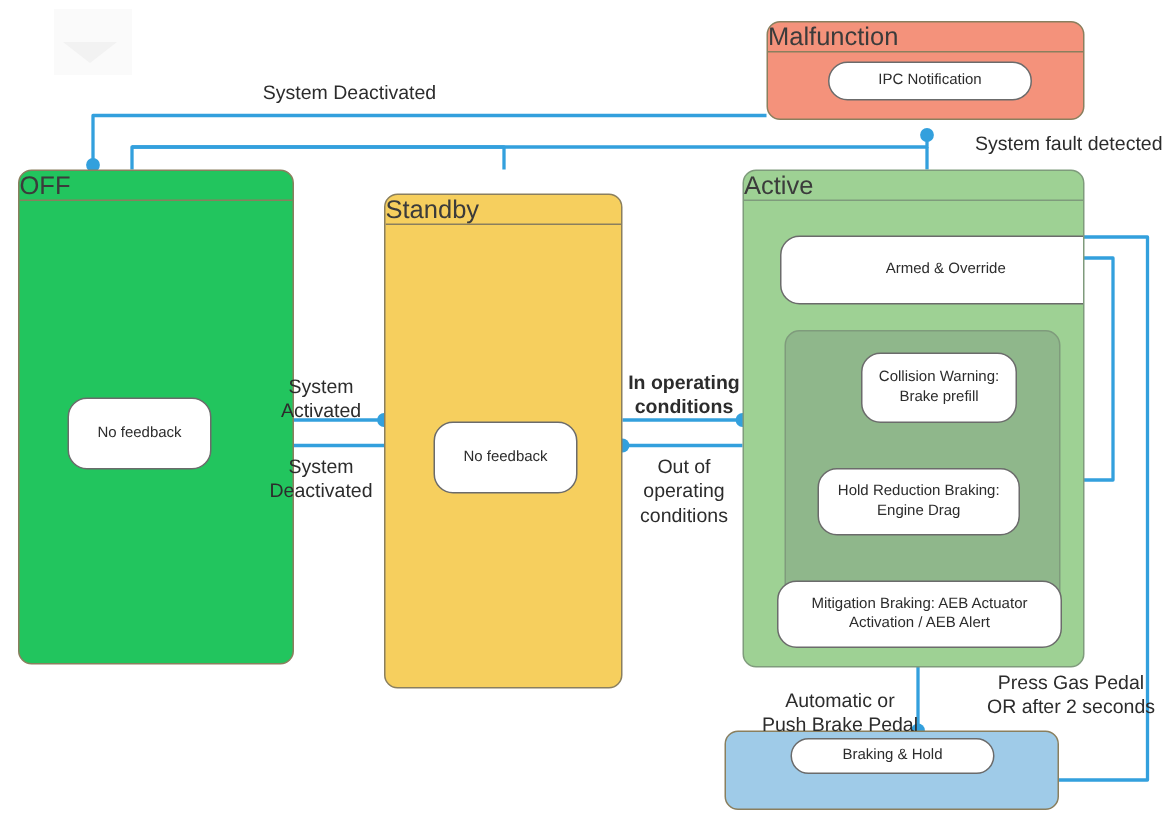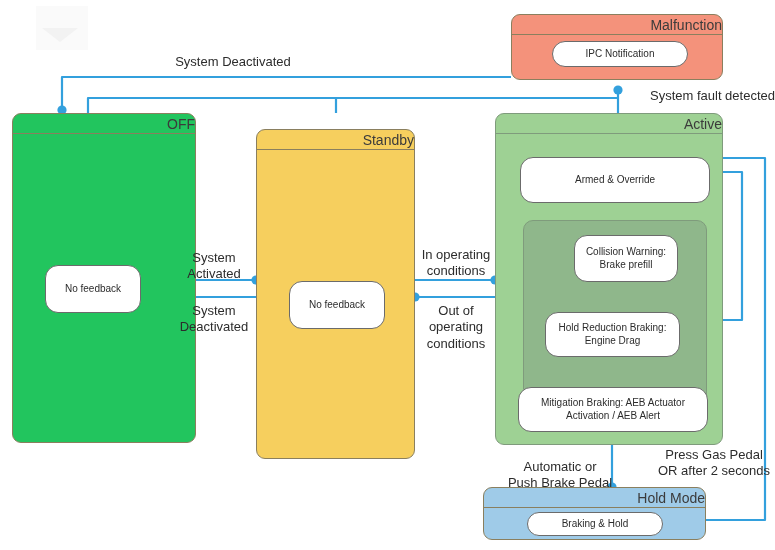--- a/index.html
+++ b/index.html
@@ -13,22 +13,22 @@
   svg.wires{position:absolute;left:0;top:0;width:775px;height:550px;pointer-events:none;}
   .state{
     position:absolute;
     border:1px solid #8a7f5e;
     border-radius:9px;
     box-sizing:border-box;
     overflow:hidden;
   }
   .state .hdr{
     height:20px;line-height:20px;
-    text-align:right;
-    font-size:14px;
+    text-align:left;
+    font-size:17px;
     color:#3b3b3b;
     border-bottom:1px solid #8a7f5e;
     box-sizing:border-box;
   }
   .state .body{position:relative;width:100%;height:calc(100% - 20px);}
   .sub{
     position:absolute;
     background:#ffffff;
     border:1.4px solid #6b6b6b;
     border-radius:13px;
@@ -150,53 +150,52 @@
     <div class="hdr">Standby</div>
     <div class="body">
       <div class="sub" style="left:32px;top:131px;width:96px;height:48px;">No
 feedback</div>
     </div>
   </div>
 
   <div class="state" style="left:495px;top:113px;width:228px;height:332px;background:#9ed194;border-color:#7f9b7c;">
     <div class="hdr" style="border-bottom-color:#7f9b7c;">Active</div>
     <div class="body">
-      <div class="sub" style="left:24px;top:23px;width:190px;height:46px;">Armed &amp; Override</div>
+      <div class="sub" style="left:24px;top:23px;width:221px;height:46px;">Armed &amp; Override</div>
 
       <div class="region" style="left:27px;top:86px;width:184px;height:211px;background:#8fb78b;"></div>
 
       <div class="sub" style="left:68px;top:101px;width:104px;height:47px;margin-left:10px;">Collision Warning:
 Brake prefill</div>
 
       <div class="sub" style="left:49px;top:178px;width:135px;height:45px;">Hold Reduction Braking:
 Engine Drag</div>
 
       <div class="sub" style="left:22px;top:253px;width:190px;height:45px;">Mitigation Braking:
 AEB Actuator Activation / AEB Alert</div>
     </div>
   </div>
 
   <div class="state" style="left:483px;top:487px;width:223px;height:53px;background:#9fcbe8;">
-    <div class="hdr">Hold Mode</div>
     <div class="body">
       <div class="sub pill" style="left:43px;top:4px;width:136px;height:24px;">Braking &amp; Hold</div>
     </div>
   </div>
 
   <div class="lbl" style="left:138px;top:54px;width:190px;">System Deactivated</div>
 
   <div class="lbl" style="left:630px;top:88px;width:145px;text-align:right;">System fault detected</div>
 
   <div class="lbl" style="left:176px;top:250px;width:76px;">System
 Activated</div>
 
   <div class="lbl" style="left:176px;top:303px;width:76px;">System
 Deactivated</div>
 
-  <div class="lbl" style="left:418px;top:247px;width:76px;">In operating
+  <div class="lbl" style="left:418px;top:247px;width:76px;font-weight:bold;">In operating
 conditions</div>
 
   <div class="lbl" style="left:418px;top:303px;width:76px;">Out of
 operating
 conditions</div>
 
   <div class="lbl" style="left:500px;top:447px;width:120px;margin-top:12px;">Automatic or
 Push Brake Pedal</div>
 
   <div class="lbl" style="left:655px;top:447px;width:118px;">Press Gas Pedal

